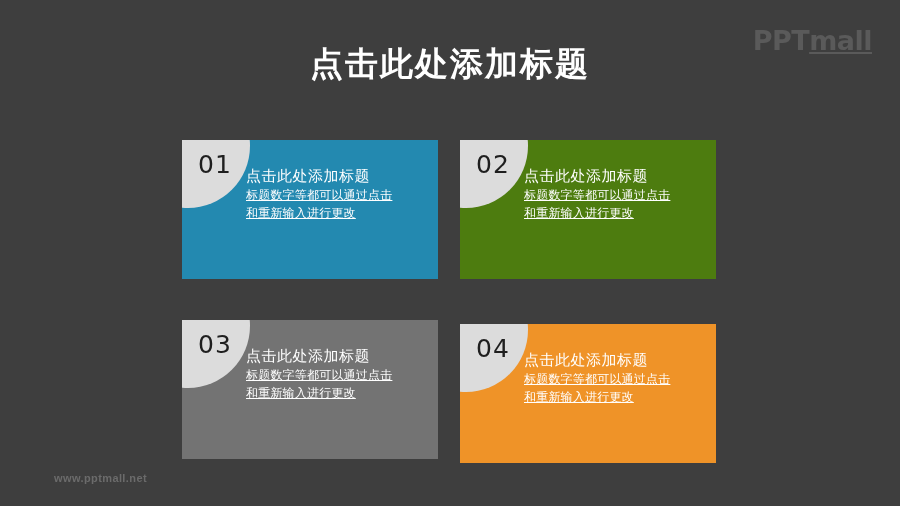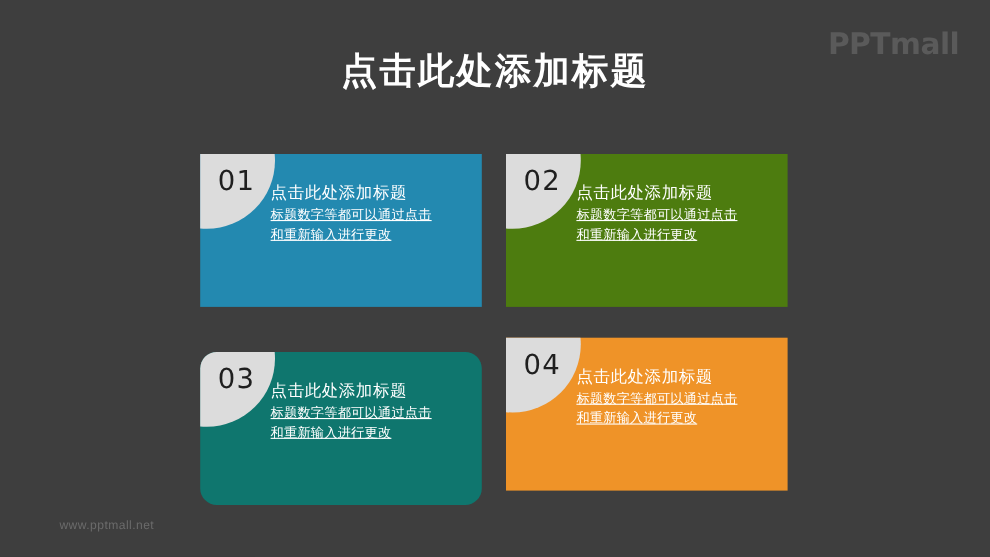--- a/index.html
+++ b/index.html
@@ -20,21 +20,21 @@
     position:absolute;
     top:27px; right:28px;
     font-size:27px;
     font-weight:700;
     letter-spacing:-0.5px;
     color:#5a5a5a;
     font-family:"DejaVu Sans", sans-serif;
     line-height:1;
     user-select:none;
   }
-  .logo .lower { text-transform:lowercase; }
+  .logo .lower { text-transform:lowercase;text-decoration:underline; }
 
   
   .slide-title {
     position:absolute;
     top:44px; left:0; right:0;
     text-align:center;
     font-size:33px;
     font-weight:700;
     color:#ffffff;
     letter-spacing:2px;
@@ -48,21 +48,21 @@
     width:534px; height:396px;
   }
   .card {
     position:absolute;
     width:256px; height:139px;
     overflow:hidden;
   }
   .card.pos-0 { left:0;     top:0;   }
   .card.pos-1 { left:278px; top:0;   }
   .card.pos-2 { left:0;     top:180px; }
-  .card.pos-3 { left:278px; top:167px; }
+  .card.pos-3 { left:278px; top:184px; }
 
   
   .badge-wedge {
     position:absolute;
     left:-56px; top:-56px;
     width:124px; height:124px;
     background:#dcdcdc;
     border-radius:50%;
   }
   .badge-num {
@@ -98,20 +98,21 @@
   }
   .card-desc div { white-space:nowrap; }
 
   
   .footer {
     position:absolute;
     left:54px; bottom:22px;
     font-size:11px;
     color:#6b6b6b;
     letter-spacing:0.4px;
+    font-weight:bold;
   }
 </style>
 </head>
 <body>
 
 <div class="slide">
 
   <div class="logo">
     <span>PPT</span><span class="lower">mall</span>
   </div>
@@ -137,21 +138,21 @@
       <div class="badge-num">02</div>
       <div class="card-body">
         <div class="card-heading">点击此处添加标题</div>
         <div class="card-desc">
           <div>标题数字等都可以通过点击</div>
           <div>和重新输入进行更改</div>
         </div>
       </div>
     </div>
 
-    <div class="card pos-2" style="background: #0f766e; border-radius: 15px;">
+    <div class="card pos-2" style="background: #737373;">
       <div class="badge-wedge"></div>
       <div class="badge-num">03</div>
       <div class="card-body">
         <div class="card-heading">点击此处添加标题</div>
         <div class="card-desc">
           <div>标题数字等都可以通过点击</div>
           <div>和重新输入进行更改</div>
         </div>
       </div>
     </div>

